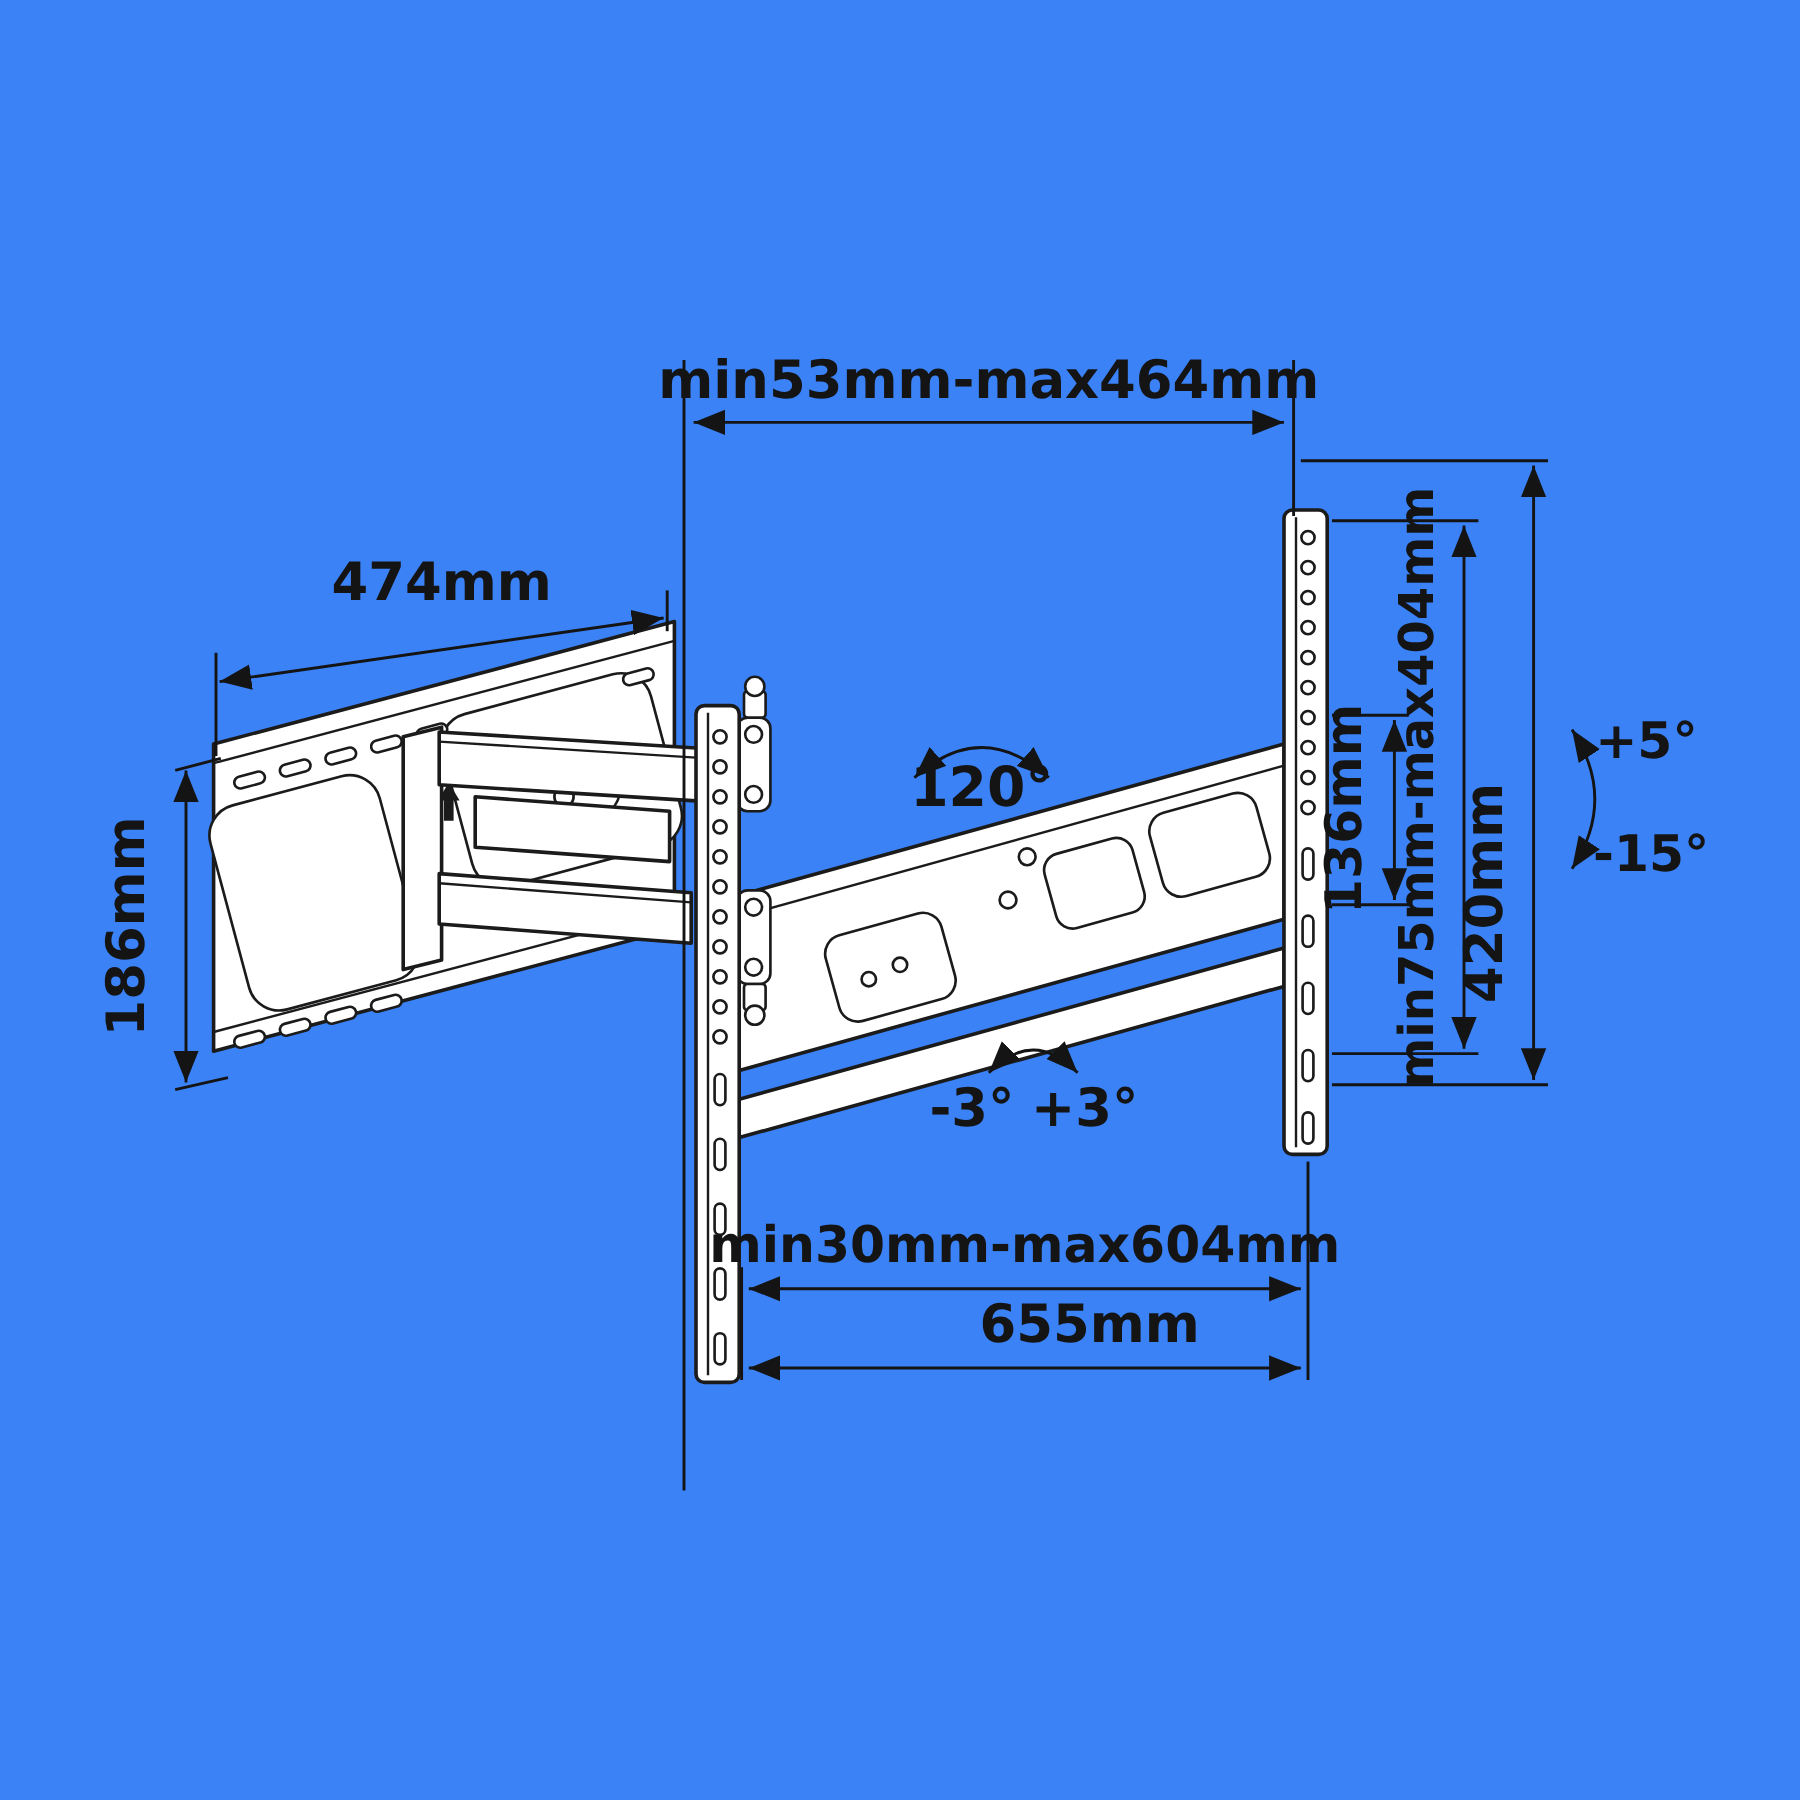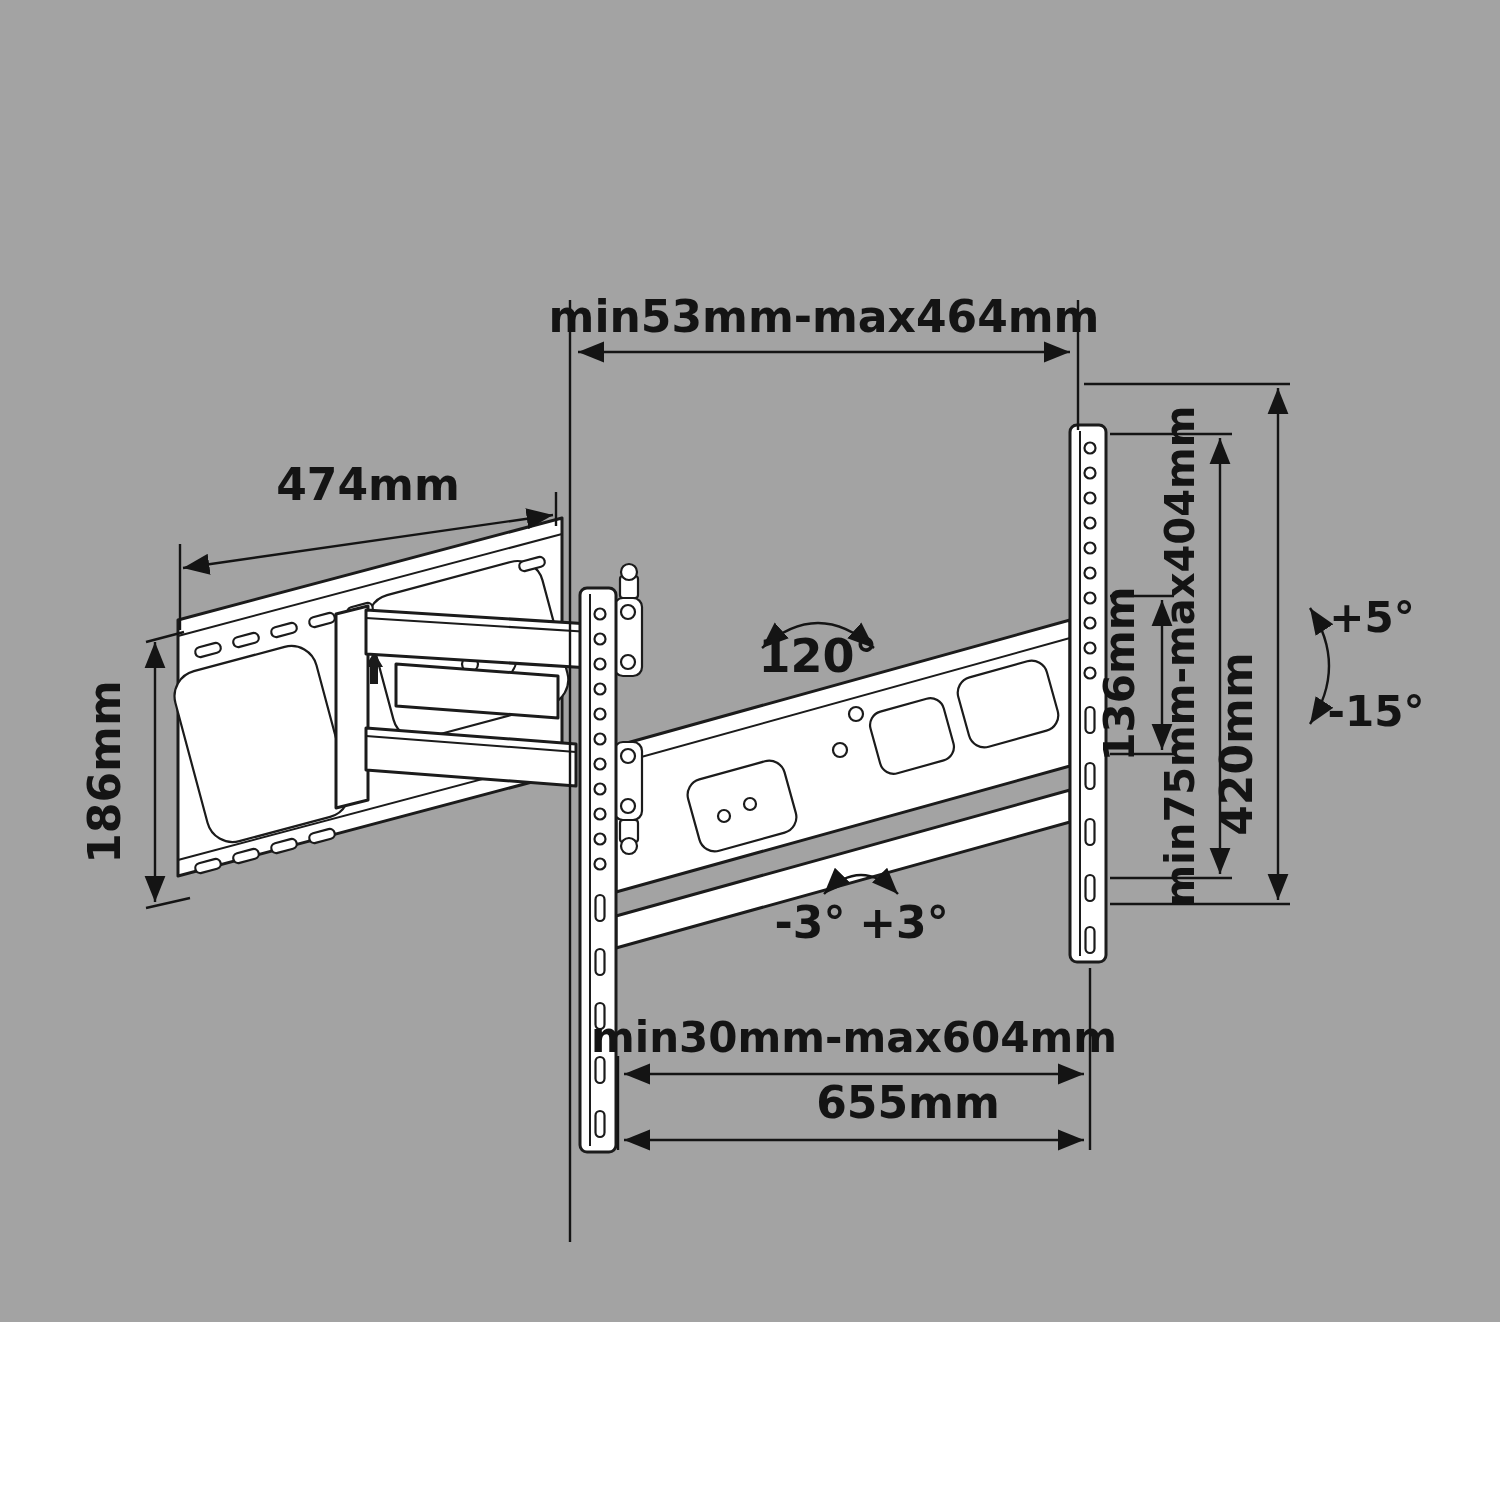--- a/index.html
+++ b/index.html
@@ -1,16 +1,16 @@
 <!DOCTYPE html>
 <html><head>
 <meta charset="utf-8">
 <style>
   html,body{margin:0;padding:0;background:#ffffff;}
-  .canvas{position:relative;width:1500px;height:1322px;background:#a3a3a3;overflow:hidden;}
+  .canvas{position:relative;width:1500px;height:1500px;background:#3b82f6;overflow:hidden;}
   svg{display:block;}
   .outline{fill:#ffffff;stroke:#1b1b1b;stroke-width:3;stroke-linejoin:round;}
   .detail{fill:#ffffff;stroke:#1b1b1b;stroke-width:2.2;stroke-linejoin:round;}
   .thin{fill:none;stroke:#1b1b1b;stroke-width:2;}
   .dim{fill:none;stroke:#141414;stroke-width:2.4;}
   .dimtext{font-family:"DejaVu Sans",sans-serif;font-weight:bold;font-size:44px;fill:#141414;text-anchor:middle;}
   .t42{font-size:42px;}
   .t40{font-size:40px;}
   .t46{font-size:46px;}
 </style>

